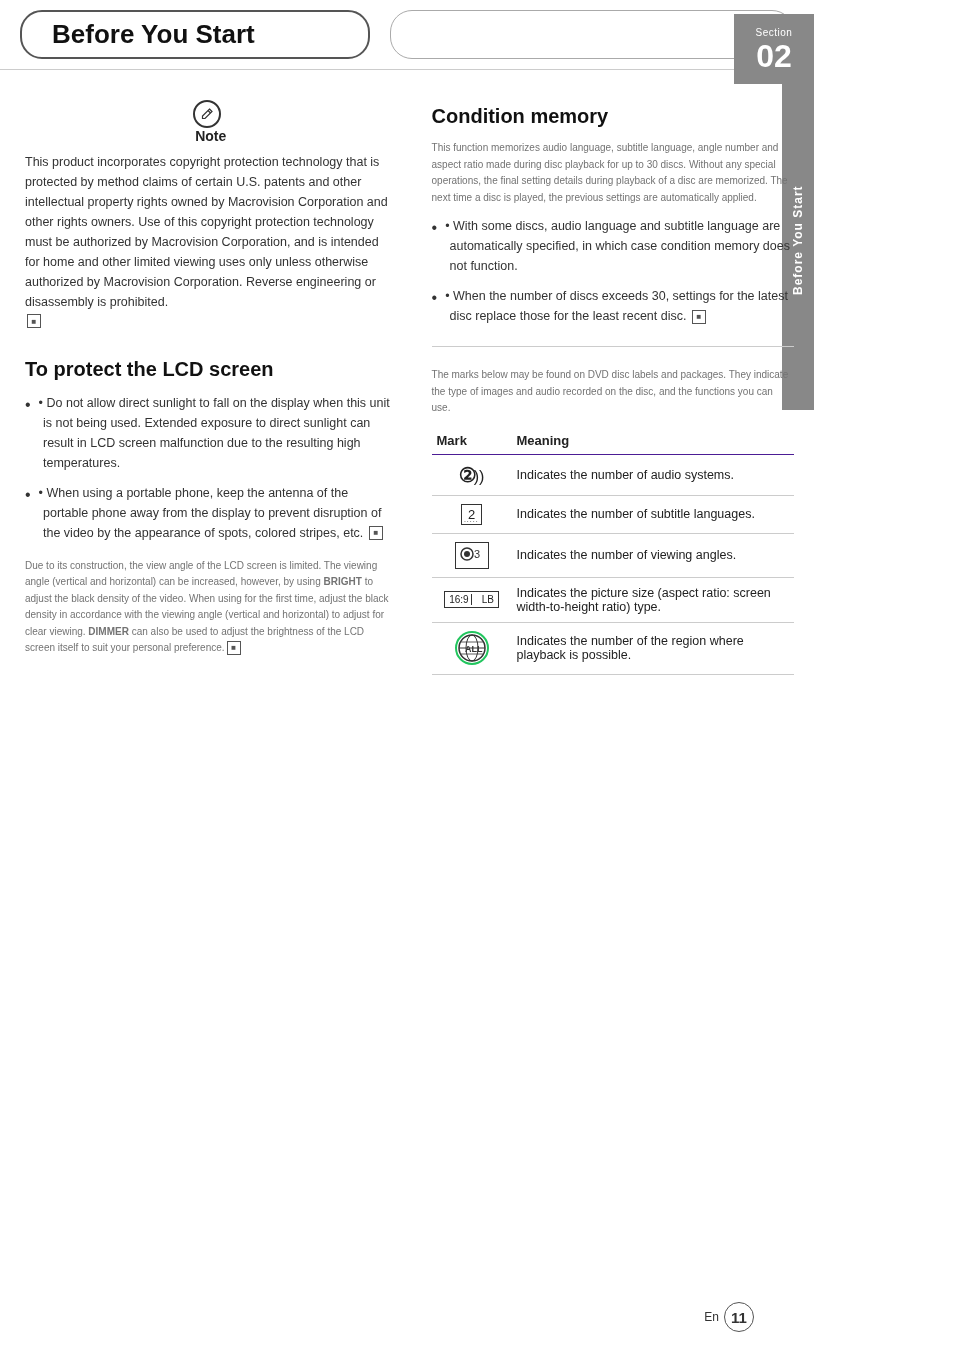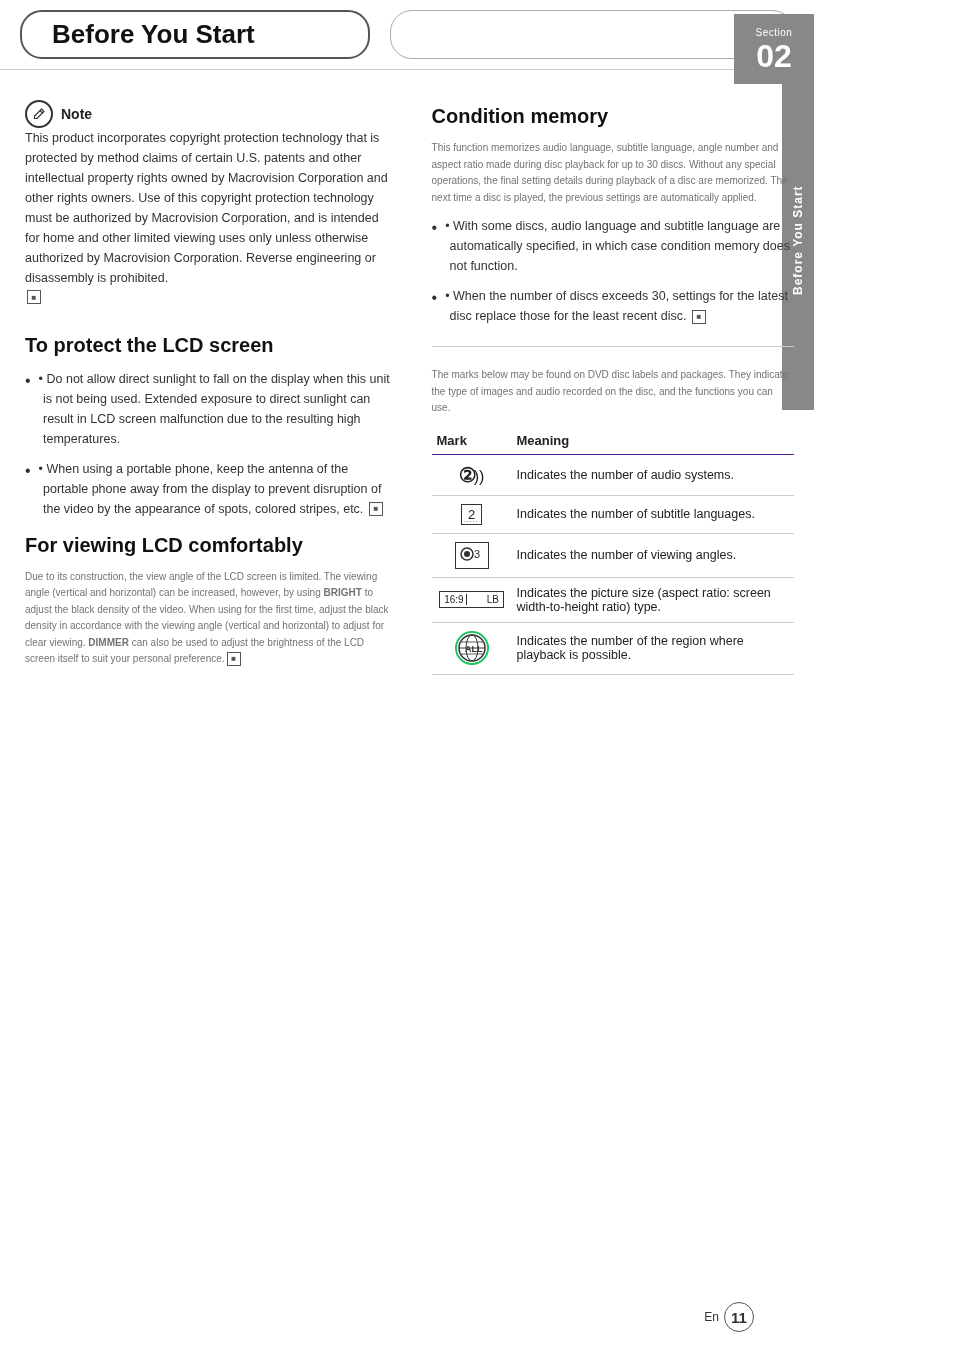--- a/index.html
+++ b/index.html
@@ -117,22 +117,24 @@
     }
 
     
     .note-section {
       margin-bottom: 30px;
     }
 
     .note-header {
       display: flex;
       align-items: center;
+      margin-bottom: 8px;
       font-weight: bold;
       font-size: 14px;
+      flex-direction: column;
     }
 
     .note-icon {
       width: 28px;
       height: 28px;
       border: 2px solid #333;
       border-radius: 50%;
       display: flex;
       align-items: center;
       justify-content: center;
@@ -327,21 +329,20 @@
             <span style="margin-left:0">&nbsp;<span>Do not allow direct sunlight to fall on the display when this unit is not being used. Extended exposure to direct sunlight can result in LCD screen malfunction due to the resulting high temperatures.</span></span>
           </li>
           <li>
             <span>•</span>
             <span>&nbsp;<span>When using a portable phone, keep the antenna of the portable phone away from the display to prevent disruption of the video by the appearance of spots, colored stripes, etc.</span> <span class="stop-mark"></span></span>
           </li>
         </ul>
       </div>
 
       <div>
-        <h2 class="section-heading">For viewing LCD comfortably</h2>
         <p class="section-text-body">
           Due to its construction, the view angle of the LCD screen is limited. The viewing angle (vertical and horizontal) can be increased, however, by using <span class="bold">BRIGHT</span> to adjust the black density of the video. When using for the first time, adjust the black density in accordance with the viewing angle (vertical and horizontal) to adjust for clear viewing. <span class="bold">DIMMER</span> can also be used to adjust the brightness of the LCD screen itself to suit your personal preference.<span class="stop-mark"></span>
         </p>
       </div>
 
     </div>
 
     <div class="right-column">
 
       <div>
@@ -401,21 +402,21 @@
                   </svg>
                 </span>
               </td>
               <td>Indicates the number of viewing angles.</td>
             </tr>
 
             <tr>
               <td>
                 <span style="display:inline-flex; align-items:center; border:1.5px solid #333; padding:2px 4px; font-size:10px; gap:2px; font-family:Arial;">
                   <span>16:9</span>
-                  <span style="border-left:1.5px solid #333; padding-left:20px;text-align:right;">LB</span>
+                  <span style="border-left:1.5px solid #333; padding-left:10px;text-align:right;">LB</span>
                 </span>
               </td>
               <td>Indicates the picture size (aspect ratio: screen width-to-height ratio) type.</td>
             </tr>
 
             <tr>
               <td>
                 
                 <span style="display:inline-flex; width:34px; height:34px; border:2px solid #22c55e; border-radius:50%; align-items:center; justify-content:center; position:relative; overflow:hidden;">
                   <svg width="30" height="30" viewBox="0 0 30 30" fill="none" xmlns="http://www.w3.org/2000/svg">

